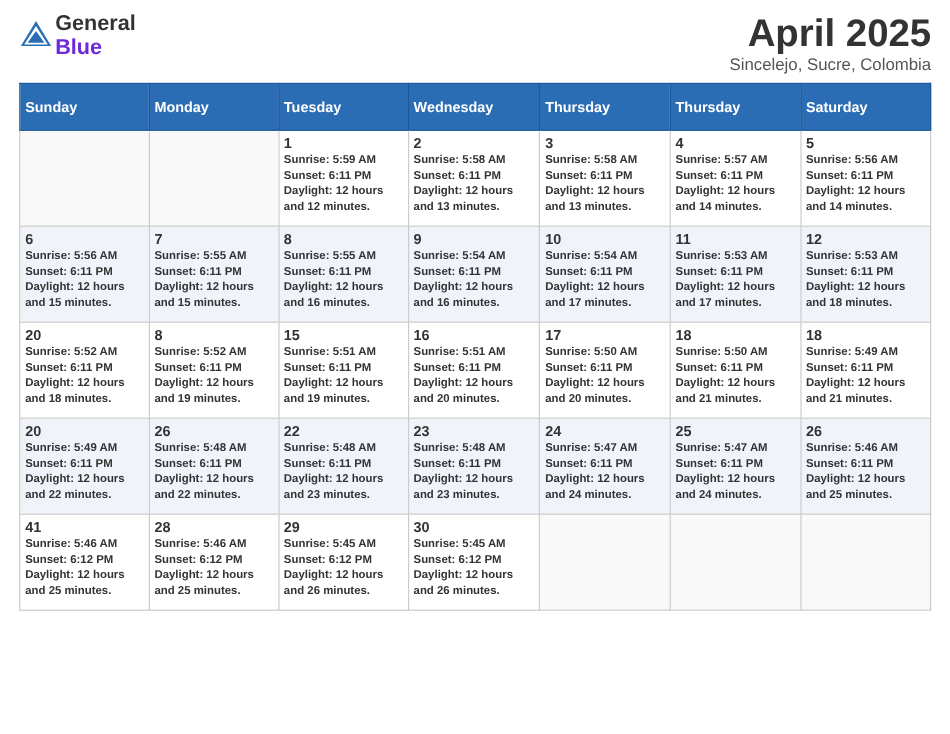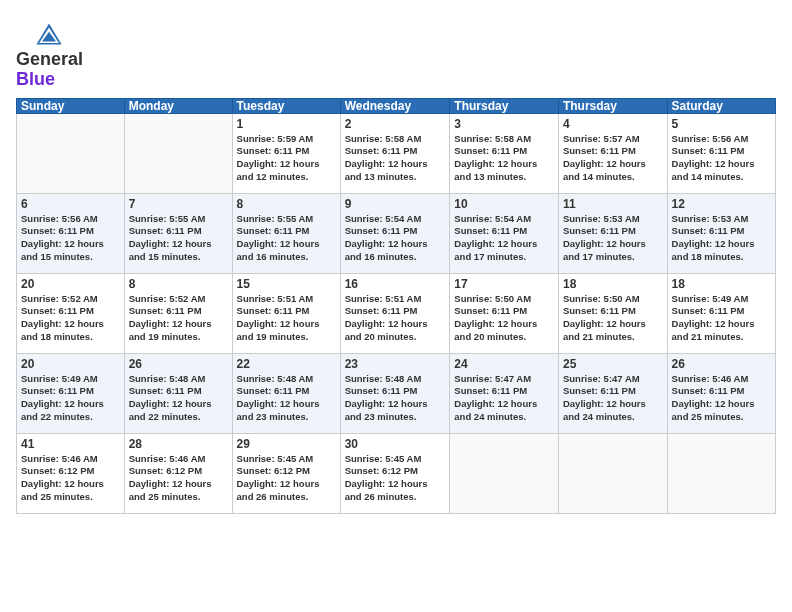--- a/index.html
+++ b/index.html
@@ -18,22 +18,21 @@
     }
     .header {
       display: flex;
       justify-content: space-between;
       align-items: flex-start;
       margin-bottom: 8px;
     }
     .logo {
       display: flex;
       align-items: center;
-      margin-top: 12px;
-      flex-direction: column;
+      margin-top: 0;
     }
     .logo-text {
       display: flex;
       flex-direction: column;
       line-height: 1.1;
     }
     .logo-general {
       font-size: 18px;
       font-weight: bold;
       color: #333;
@@ -64,21 +63,21 @@
     .calendar {
       width: 100%;
       border-collapse: collapse;
       border: 1px solid #ccc;
     }
     .calendar th {
       background: #2a6db5;
       color: #fff;
       font-size: 12px;
       font-weight: bold;
-      padding: 0 4px;
+      padding: 12px 4px;
       text-align: left;
       border: 1px solid #1a5a9a;
     }
     .calendar td {
       vertical-align: top;
       border: 1px solid #ccc;
       padding: 3px 4px;
       width: 113px;
       height: 80px;
       background: #fff;
@@ -119,20 +118,24 @@
       <svg class="logo-icon" viewBox="0 0 40 40">
         <polygon points="20,2 38,32 2,32" fill="#2a6db5"></polygon>
         <polygon points="20,8 34,30 6,30" fill="#fff"></polygon>
         <polygon points="20,14 30,28 10,28" fill="#2a6db5"></polygon>
       </svg>
       <div class="logo-text">
         <span class="logo-general">General</span>
         <span class="logo-blue">Blue</span>
       </div>
     </div>
+    <div class="title-block">
+      <div class="title-month">April 2025</div>
+      <div class="title-location">Sincelejo, Sucre, Colombia</div>
+    </div>
   </div>
 
   <table class="calendar">
     <thead>
       <tr id="col-headers">
           <th>Sunday</th>
           <th>Monday</th>
           <th>Tuesday</th>
           <th>Wednesday</th>
           <th>Thursday</th>

